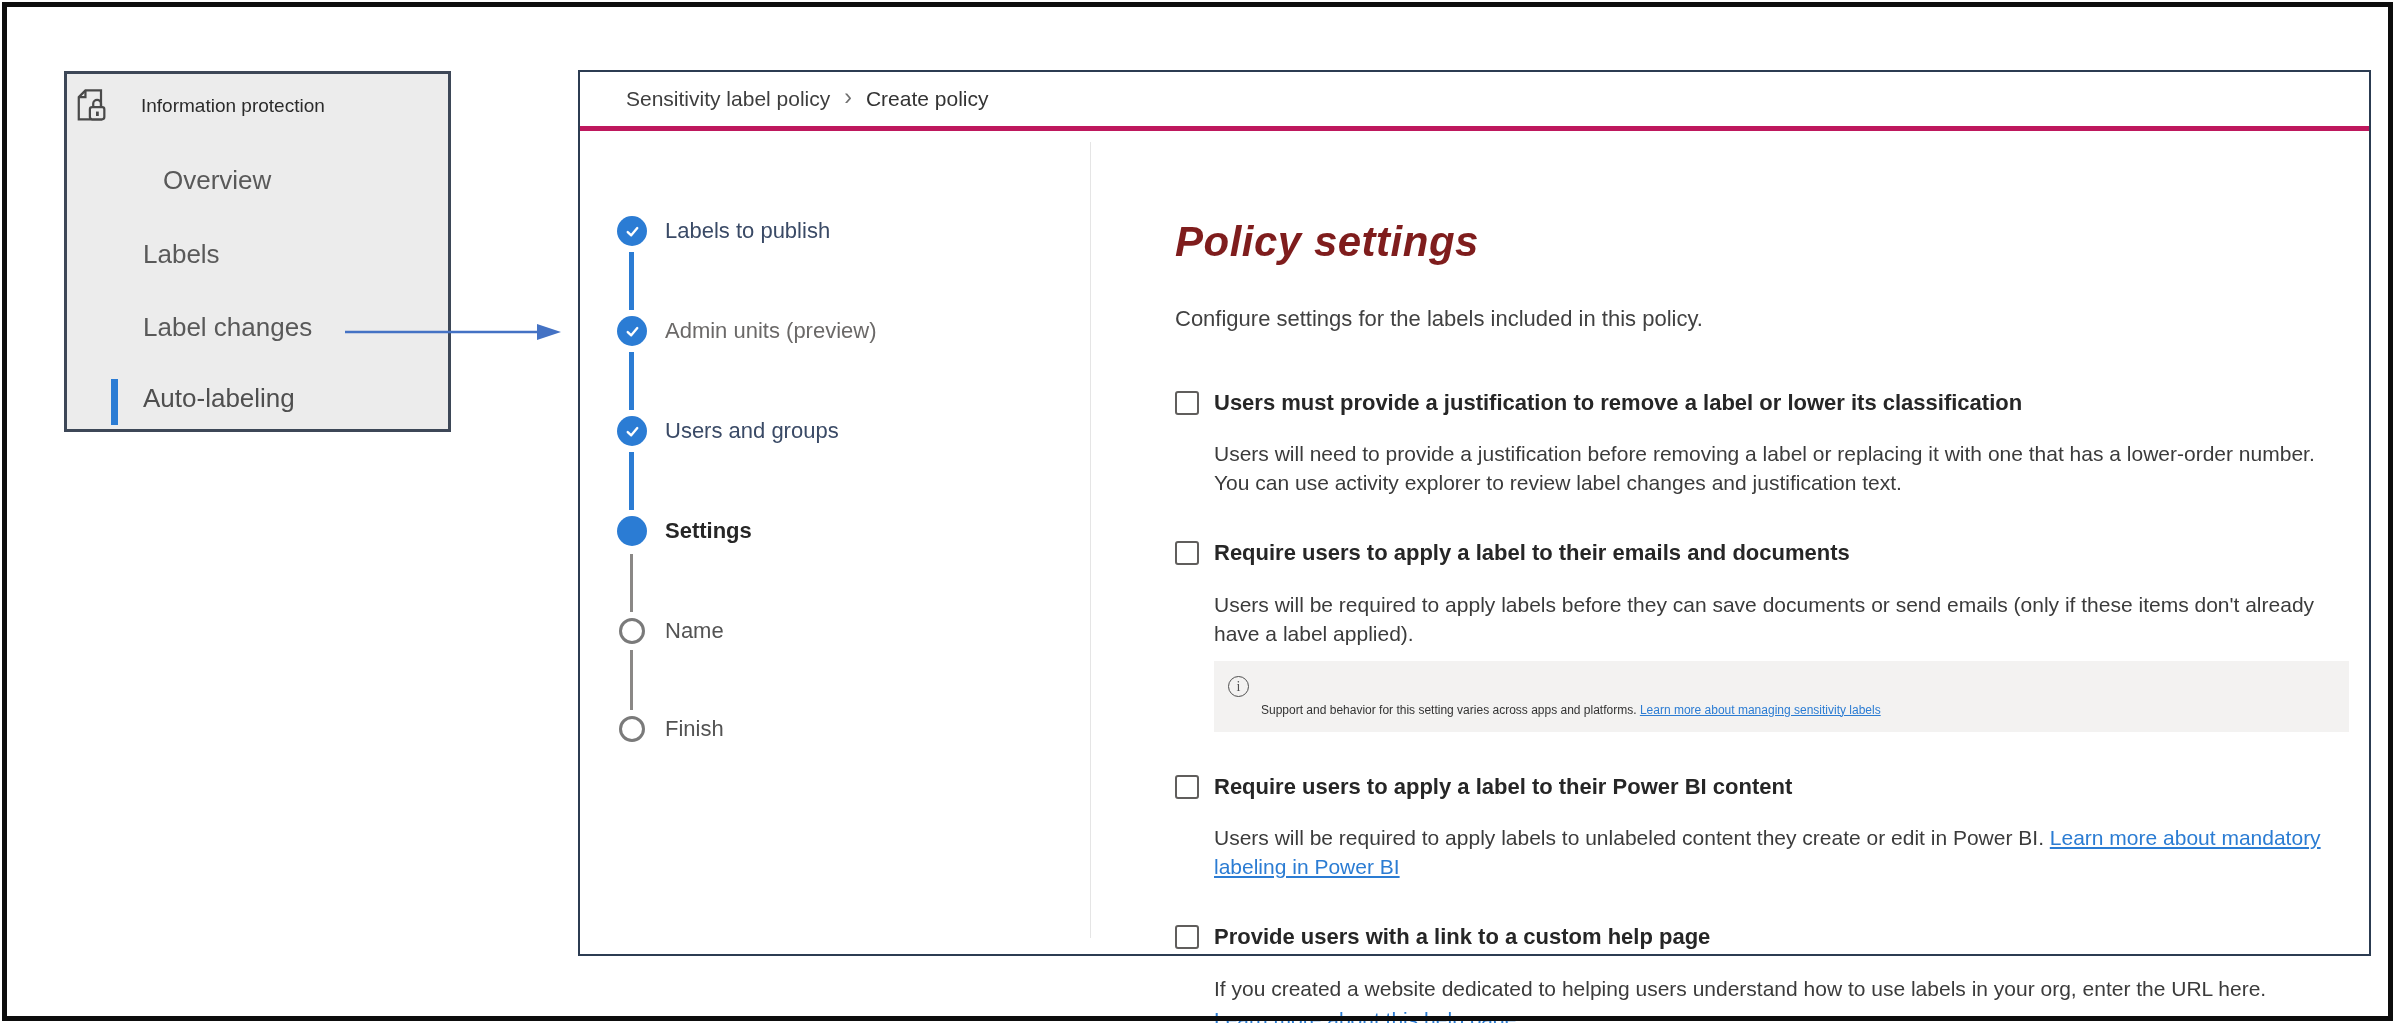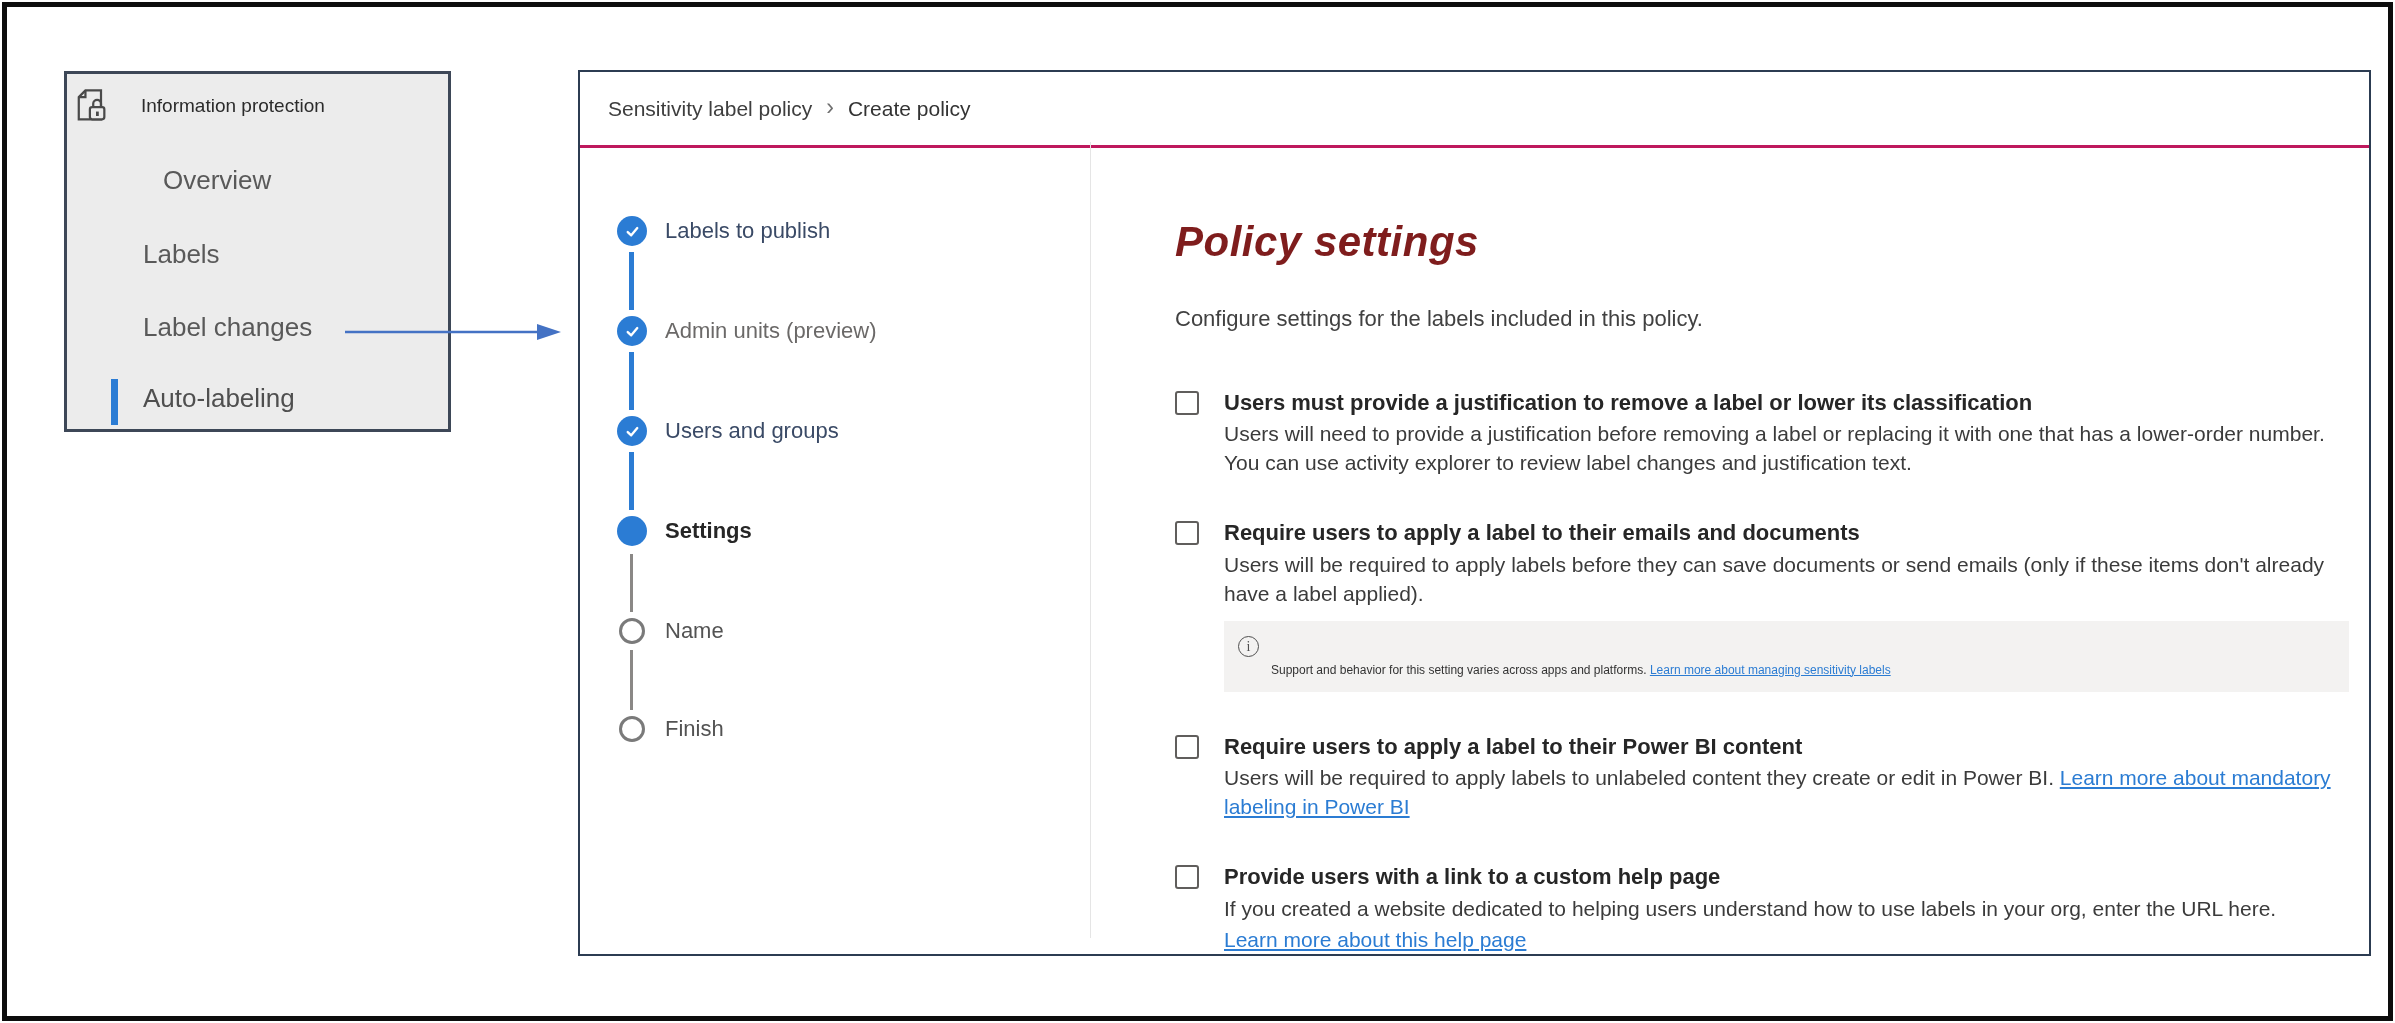--- a/index.html
+++ b/index.html
@@ -19,22 +19,22 @@
   .sb-item-1 { top:165px; }
   .sb-item-2 { top:238px; }
   .sb-item-3 { top:309px; color:#4f4f4f; }
   .sb-active-bar { position:absolute; left:44px; top:305px; width:7px; height:46px; background:#2b7cd4; }
 
   .annotation-arrow { position:absolute; left:340px; top:321px; }
 
   
   .panel { position:absolute; left:578px; top:70px; width:1793px; height:886px;
     background:#fff; border:2px solid #2c3c52; }
-  .breadcrumb { position:absolute; left:0; top:0; right:0; height:76px;
-    border-bottom:3px solid #be185d; display:flex; align-items:center; padding-left:28px; }
+  .breadcrumb { position:absolute; left:0; top:0; right:0; height:59px;
+    border-bottom:5px solid #be185d; display:flex; align-items:center; padding-left:46px; }
   .crumb { font-size:21px; color:#3e3e3e; }
   .crumb-current { font-size:21px; color:#333; }
   .crumb-sep { font-size:23px; color:#6f6f6f; margin:0 14px 3px 14px; }
 
   
   .wizard-nav { position:absolute; left:0; top:70px; bottom:16px; width:511px;
     border-right:1px solid #e5e5e5; }
   .step-label { position:absolute; left:85px; top:50%; transform:translateY(-50%);
     font-size:22px; white-space:nowrap; }
   .lbl-complete { color:#3a4a66; }
@@ -51,25 +51,25 @@
   .conn-blue { left:49px; width:5px; background:#2b7cd4; }
   .conn-gray { left:50px; width:3px; background:#8a8886; }
   .c0 { top:110px; height:58px; } .c1 { top:210px; height:58px; } .c2 { top:310px; height:58px; }
   .c3 { top:412px; height:58px; } .c4 { top:508px; height:60px; }
 
   
   .content { position:absolute; left:595px; top:70px; right:20px; bottom:0; padding-top:76px; }
   .page-title { font-size:42px; font-weight:bold; color:#7f1d1d; letter-spacing:0.5px;font-style:italic; }
   .page-subtitle { margin-top:40px; font-size:22px; color:#414141; }
   .settings-list { margin-top:58px; }
-  .setting-row { display:grid; grid-template-columns:24px 1fr; column-gap:25px; margin-bottom:42px; }
+  .setting-row { display:grid; grid-template-columns:24px 1fr; column-gap:15px; margin-bottom:42px; }
   .checkbox { width:24px; height:24px; border:2px solid #605e5c; border-radius:3px;
     background:#fff; margin-top:1px; }
   .setting-label { font-size:22px; font-weight:bold; color:#262626; line-height:1.2; }
-  .setting-desc { margin-top:4px; font-size:21px; color:#3b3b3b; line-height:1.38; max-width:1155px; }
+  .setting-desc { margin-top:24px; font-size:21px; color:#3b3b3b; line-height:1.38; max-width:1155px; }
   a.inline-link { color:#2b7cd3; text-decoration:underline; cursor:pointer; }
   .block-link { display:block; margin-top:2px; }
   .info-banner { margin-top:12px; max-width:1155px; background:#f3f2f1;
     padding:13px 18px 13px 14px; display:flex; column-gap:12px; }
   .info-icon { flex:0 0 auto; width:21px; height:21px; border:1.5px solid #4f4f4f; border-radius:50%;
     color:#4f4f4f; font-size:14px; line-height:19px; text-align:center;
     font-family:"Liberation Serif","DejaVu Serif",serif; margin-top:2px; }
   .info-text { font-size:12px; color:#333; line-height:1.45;margin-top:28px; }
 </style>
 </head>

